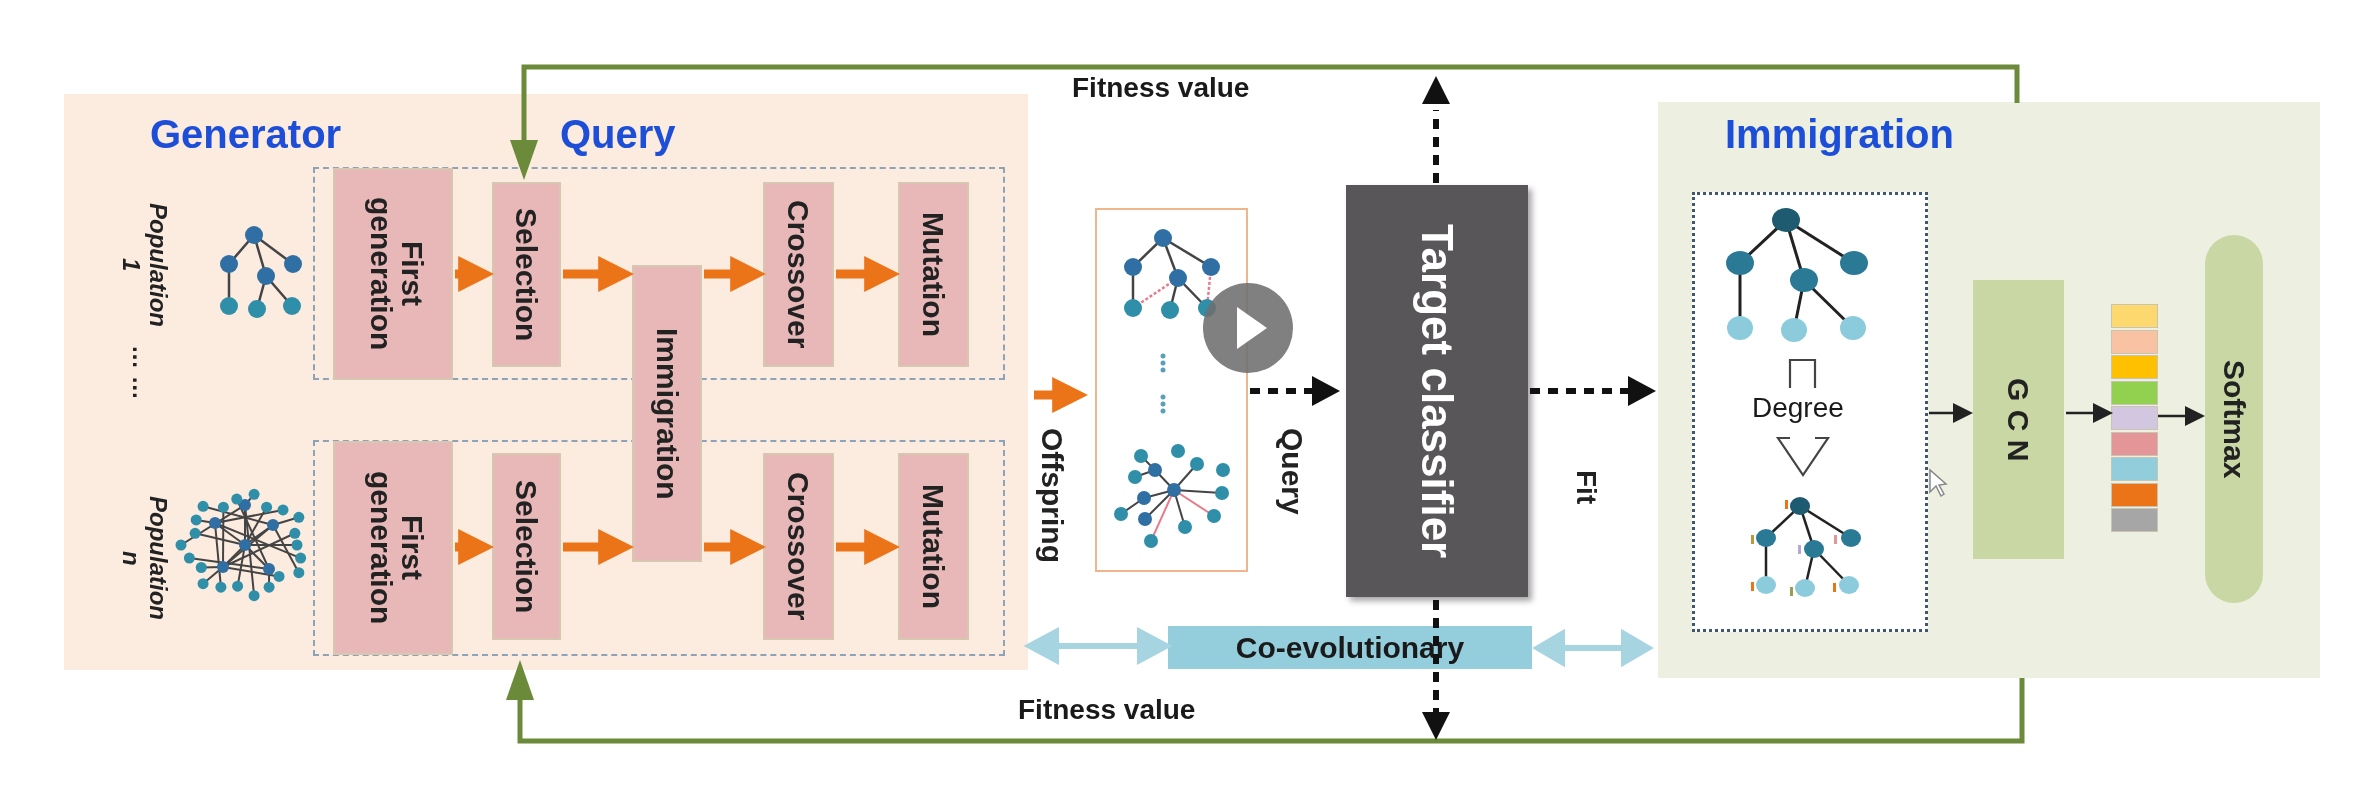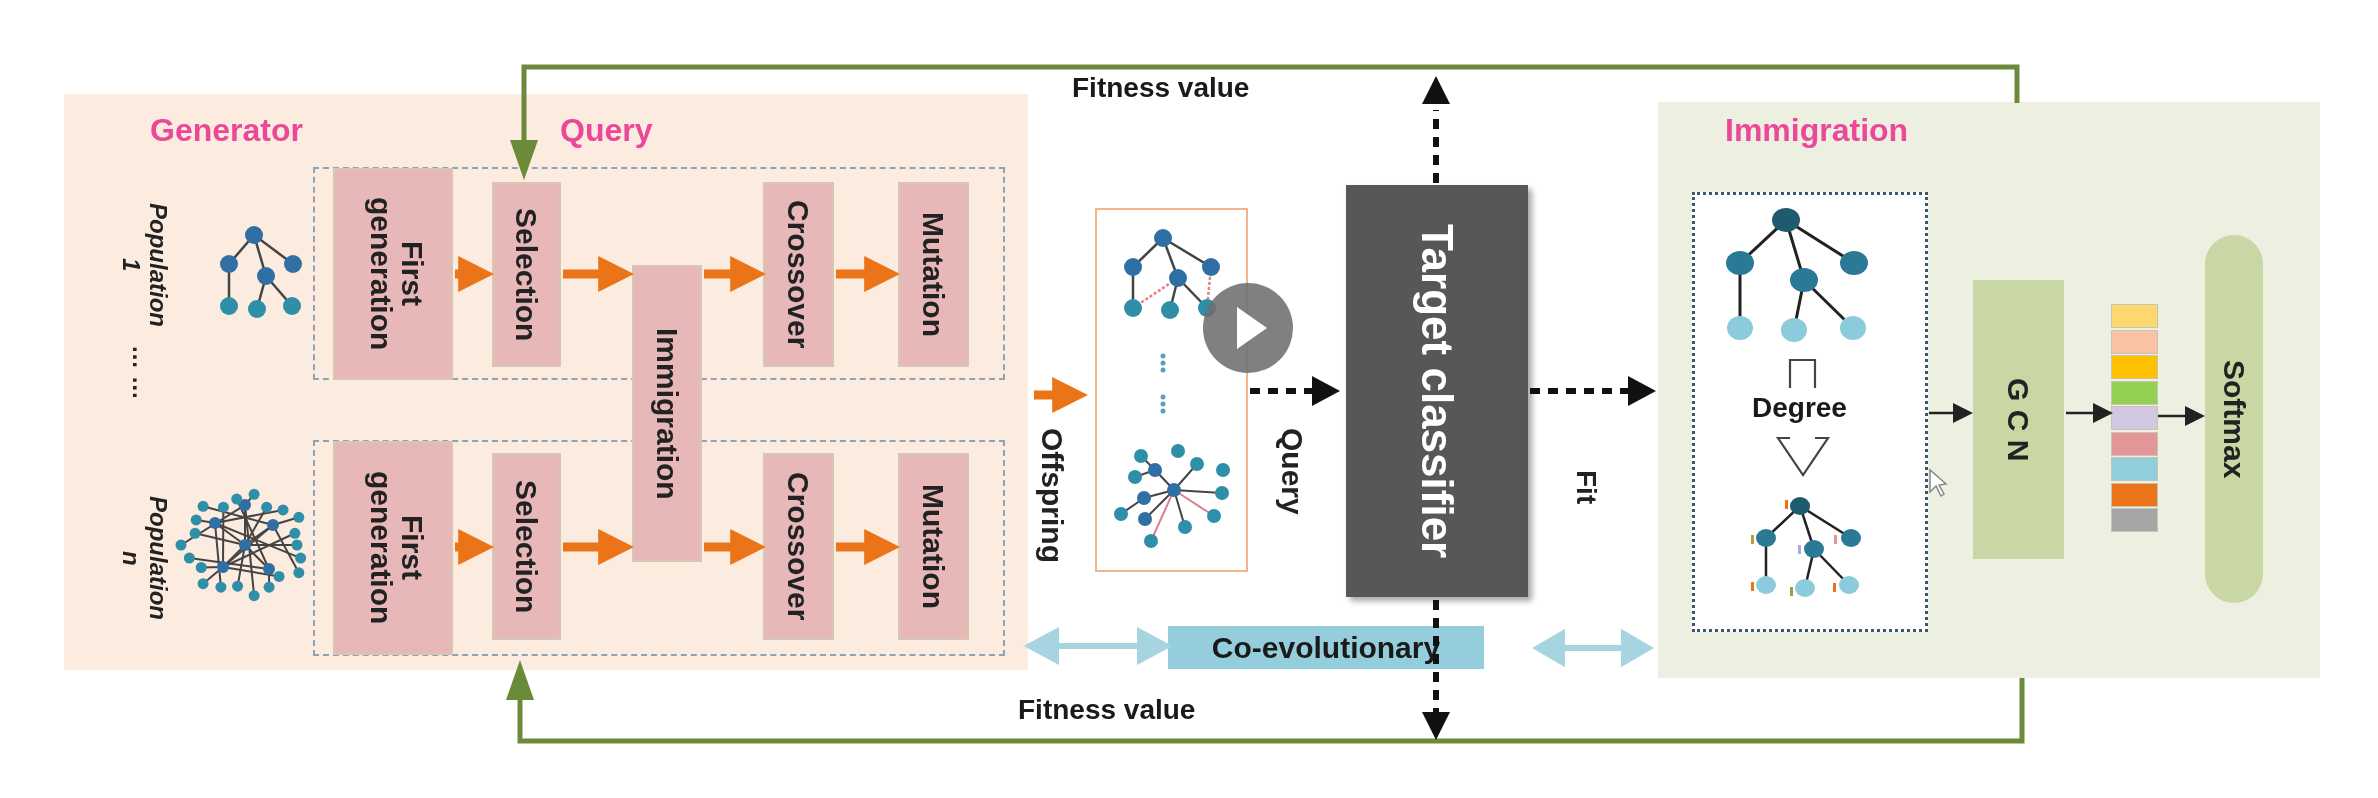--- a/index.html
+++ b/index.html
@@ -1,31 +1,31 @@
 <!DOCTYPE html>
 <html><head>
 <meta charset="utf-8">
 <style>
   html, body { margin: 0; padding: 0; background: #ffffff; }
   body { width: 2378px; height: 798px; position: relative; overflow: hidden;
          font-family: "Liberation Sans", "DejaVu Sans", sans-serif; color: #1a1a1a; }
   .abs { position: absolute; }
   .panel-gen { left: 64px; top: 94px; width: 964px; height: 576px; background: #fcebdf; }
   .panel-sub { left: 1658px; top: 102px; width: 662px; height: 576px; background: #edf0e0; }
-  .title { font-weight: bold; font-size: 32px; color: #ec4899; white-space: nowrap; }
+  .title { font-weight: bold; font-size: 40px; color: #1d4ed8; white-space: nowrap; }
   .dashbox { border: 2px dashed #8fa3b8; box-sizing: border-box; }
   .dashbox-dark { border: 3px dotted #3d5870; box-sizing: border-box; background: #ffffff; }
   .pink { background: #e8b7b8; box-shadow: 0 0 0 2px #d7c6b0 inset; display: flex; align-items: center; justify-content: center; }
   .vtext { writing-mode: vertical-rl; font-weight: bold; font-size: 30px; color: #222; white-space: nowrap; line-height: 1.05; text-align: center; }
   .pop { writing-mode: vertical-rl; font-style: italic; font-weight: bold; font-size: 24px; color: #222; white-space: nowrap; text-align: center; line-height: 1.1; }
   .target { left: 1346px; top: 185px; width: 182px; height: 412px; background: #59565a;
             box-shadow: 4px 4px 6px rgba(0,0,0,0.35); display: flex; align-items: center; justify-content: center; }
   .target .vtext { color: #ffffff; font-size: 44px; }
   .offbox { left: 1095px; top: 208px; width: 153px; height: 364px; border: 2px solid #f0b58d; box-sizing: border-box; background: #ffffff; }
-  .coevo { left: 1168px; top: 626px; width: 316px; height: 43px; background: #94cedd; display: flex; align-items: center; justify-content: center;
+  .coevo { left: 1168px; top: 626px; width: 364px; height: 43px; background: #94cedd; display: flex; align-items: center; justify-content: center;
            font-weight: bold; font-size: 30px; color: #1a1a1a; }
   .gcn { left: 1973px; top: 280px; width: 91px; height: 279px; background: #c8d7a3; display: flex; align-items: center; justify-content: center; }
   .softmax { left: 2205px; top: 235px; width: 58px; height: 368px; background: #c8d7a3; border-radius: 29px; display: flex; align-items: center; justify-content: center; }
   .bars { left: 2112px; top: 305px; width: 45px; }
   .bar { width: 45px; height: 22px; margin-bottom: 3.5px; box-shadow: 0 0 0 1px #c9c4b2; }
   .label { font-weight: bold; font-size: 28px; white-space: nowrap; }
   .play { left: 1203px; top: 283px; width: 90px; height: 90px; border-radius: 50%; background: rgba(110,110,110,0.88); }
   .play::after { content: ""; position: absolute; left: 34px; top: 24px; border-left: 30px solid #ffffff; border-top: 21px solid transparent; border-bottom: 21px solid transparent; }
   svg.overlay { position: absolute; left: 0; top: 0; }
 </style>
@@ -90,21 +90,21 @@
   <span class="vtext">Target classifier</span>
 </div>
 <div class="abs vtext" style="left:1572px; top:470px; font-size:28px;">Fit</div>
 
 <div class="abs coevo">Co-evolutionary</div>
 
 <div class="abs label" style="left:1072px; top:72px;">Fitness value</div>
 <div class="abs label" style="left:1018px; top:694px;">Fitness value</div>
 
 <div class="abs dashbox-dark" style="left:1692px; top:192px; width:236px; height:440px;"></div>
-<div class="abs" style="left:1752px; top:392px; font-weight:bold; font-size:28px;">Degree</div>
+<div class="abs" style="left:1752px; top:392px; font-weight:normal; font-size:28px;">Degree</div>
 <div class="abs gcn">
   <span class="vtext">G C N</span>
 </div>
 <div class="abs bars">
   <div class="bar" style="background: rgb(253, 216, 111);"></div>
   <div class="bar" style="background: rgb(249, 195, 163);"></div>
   <div class="bar" style="background: rgb(255, 192, 0);"></div>
   <div class="bar" style="background: rgb(146, 208, 80);"></div>
   <div class="bar" style="background: rgb(210, 199, 225);"></div>
   <div class="bar" style="background: rgb(227, 149, 152);"></div>

